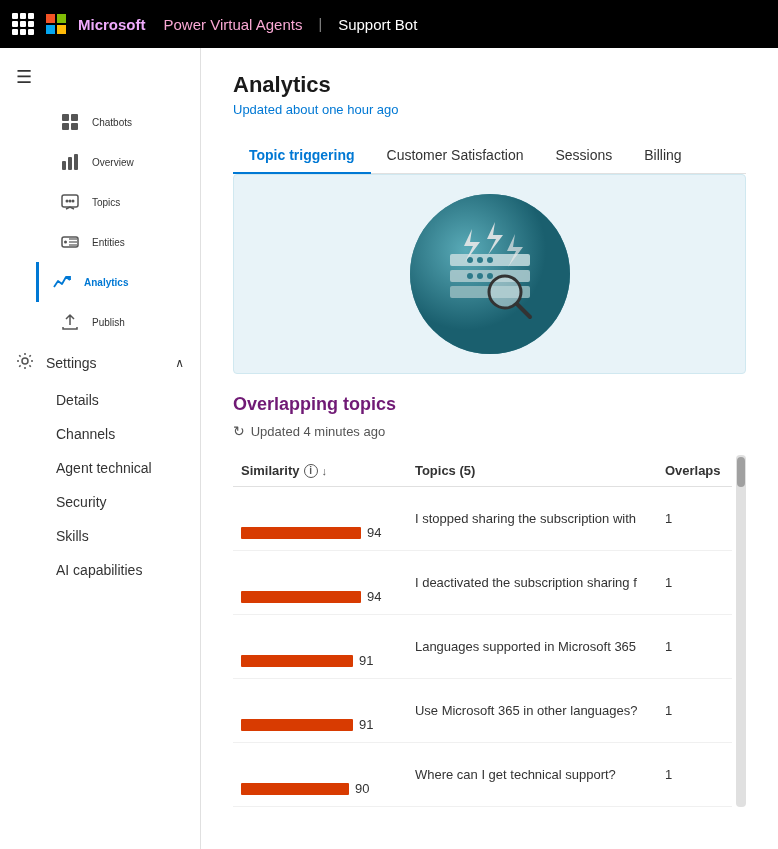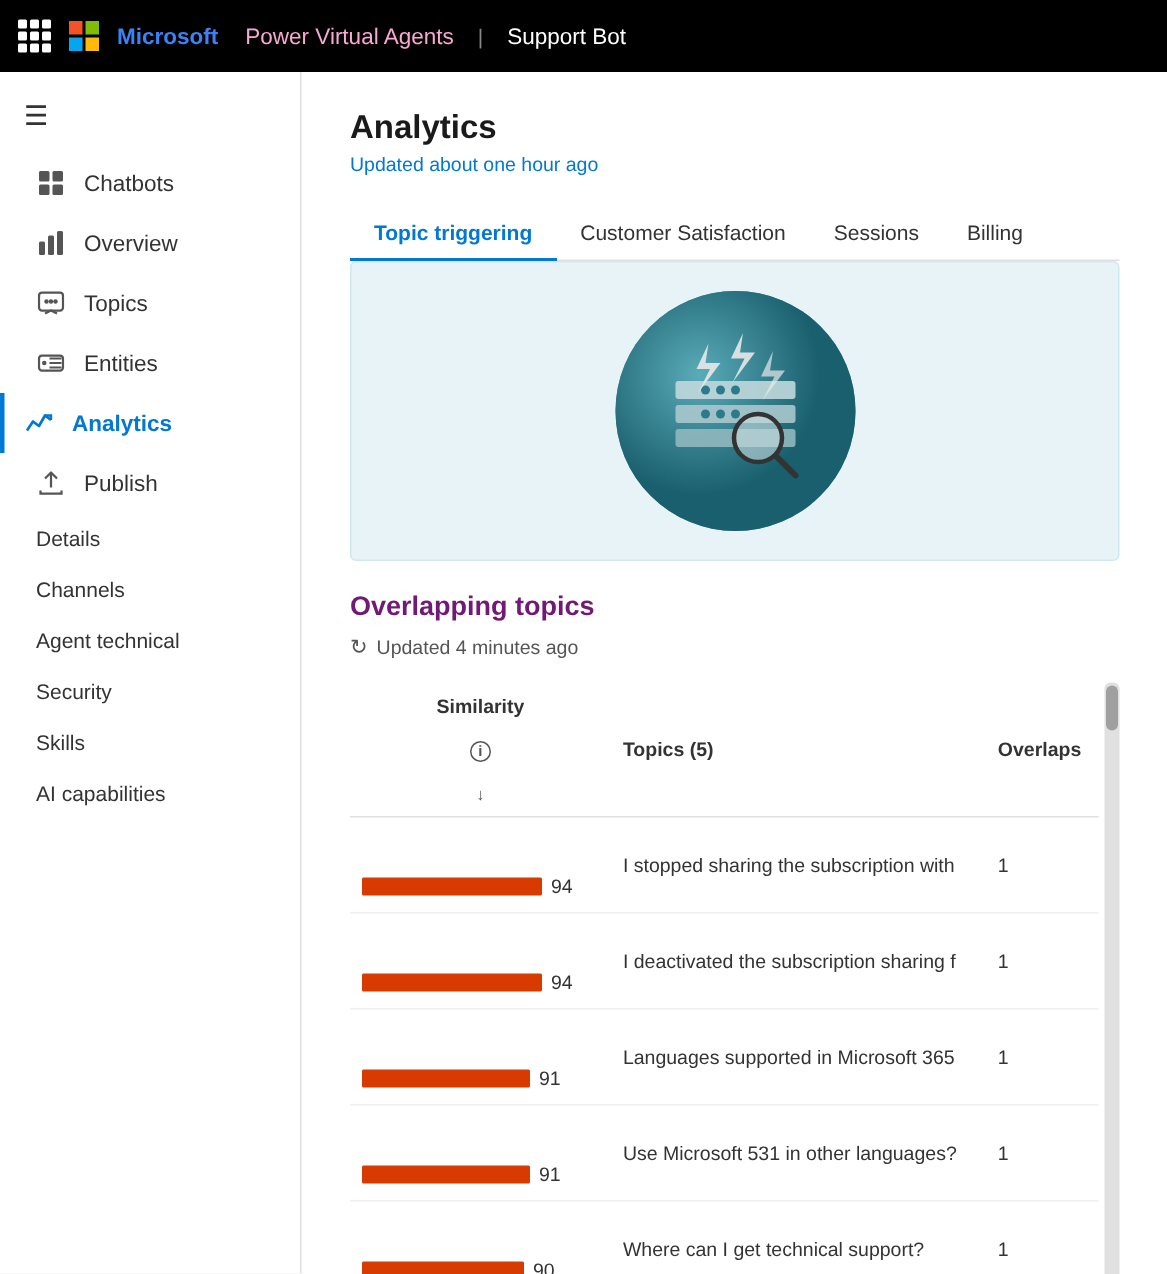--- a/index.html
+++ b/index.html
@@ -77,36 +77,37 @@
       font-size: 18px;
       color: #333;
     }
     .sidebar-item {
       display: flex;
       align-items: center;
       padding: 10px 24px;
       gap: 12px;
       cursor: pointer;
       color: #333;
-      font-size: 15px;
+      font-size: 10px;
       position: relative;
+      margin-left: 36px;
     }
     .sidebar-item.active {
       color: #0078d4;
       font-weight: 600;
       border-left: 3px solid #0078d4;
       padding-left: 13px;
     }
     .sidebar-item .icon {
       width: 20px; height: 20px;
       display: flex; align-items: center; justify-content: center;
       flex-shrink: 0;
     }
     .sidebar-sub {
-      padding-left: 24px;
+      padding-left: 56px;
     }
     .sidebar-sub-item {
       padding: 9px 16px 9px 0;
       cursor: pointer;
       color: #333;
       font-size: 14px;
     }
     .settings-row {
       display: flex;
       align-items: center;
@@ -241,22 +242,21 @@
       display: inline-block;
     }
     .sim-val {
       font-size: 13px;
       color: #333;
       min-width: 24px;
     }
     .th-similarity {
       display: flex;
       align-items: center;
-      gap: 16px;
-      flex-direction: column;
+      gap: 4px;
     }
     .sort-icon { font-size: 11px; color: #555; cursor: pointer; }
     .info-icon {
       width: 14px; height: 14px;
       border: 1px solid #555;
       border-radius: 50%;
       display: inline-flex;
       align-items: center;
       justify-content: center;
       font-size: 10px;
@@ -298,21 +298,21 @@
     <div class="waffle-dot"></div>
       <div class="waffle-dot"></div>
       <div class="waffle-dot"></div>
   </div>
   <div class="ms-logo">
     <div class="red"></div>
       <div class="green"></div>
     <div class="blue"></div>
       <div class="yellow"></div>
   </div>
-  <span style="font-size:15px;color:#3b82f6;font-weight:600;">Microsoft</span>
+  <span style="font-size:15px;color:#f0abfc;font-weight:600;">Microsoft</span>
   <span class="app-name">Power Virtual Agents</span>
   <span class="separator">|</span>
   <span class="bot-name">Support Bot</span>
 </div>
 
 <div class="layout">
 
   <div class="sidebar">
     <div class="sidebar-hamburger">☰</div>
 
@@ -378,20 +378,32 @@
     <div class="sidebar-item">
       <span class="icon">
         <svg width="18" height="18" viewBox="0 0 18 18" fill="none">
           <path d="M9 2 L9 12 M5 6 L9 2 L13 6" stroke="#555" stroke-width="1.5" fill="none" stroke-linejoin="round"></path>
           <path d="M2 14 L2 16 L16 16 L16 14" stroke="#555" stroke-width="1.5" fill="none"></path>
         </svg>
       </span>
       <span>Publish</span>
     </div>
 
+    <div class="settings-row">
+      <div class="settings-row-left">
+        <span class="icon">
+          <svg width="18" height="18" viewBox="0 0 18 18" fill="none">
+            <circle cx="9" cy="9" r="3" stroke="#555" stroke-width="1.5" fill="none"></circle>
+            <path d="M9 1 v2 M9 15 v2 M1 9 h2 M15 9 h2 M3.2 3.2 l1.4 1.4 M13.4 13.4 l1.4 1.4 M14.8 3.2 l-1.4 1.4 M4.6 13.4 l-1.4 1.4" stroke="#555" stroke-width="1.5"></path>
+          </svg>
+        </span>
+        <span>Settings</span>
+      </div>
+      <span class="chevron">∧</span>
+    </div>
 
     <div class="sidebar-sub">
       <div class="sidebar-sub-item">Details</div>
       <div class="sidebar-sub-item">Channels</div>
       <div class="sidebar-sub-item">Agent technical</div>
       <div class="sidebar-sub-item">Security</div>
       <div class="sidebar-sub-item">Skills</div>
       <div class="sidebar-sub-item">AI capabilities</div>
     </div>
   </div>
@@ -491,21 +503,21 @@
     <td>Languages supported in Microsoft 365</td>
     <td>1</td>
   </tr>
               <tr>
     <td>
       <div class="similarity-cell">
         <span class="sim-bar" style="width:112px;"></span>
         <span class="sim-val">91</span>
       </div>
     </td>
-    <td>Use Microsoft 531 in other languages?</td>
+    <td>Use Microsoft 365 in other languages?</td>
     <td>1</td>
   </tr>
               <tr>
     <td>
       <div class="similarity-cell">
         <span class="sim-bar" style="width:108px;"></span>
         <span class="sim-val">90</span>
       </div>
     </td>
     <td>Where can I get technical support?</td>

